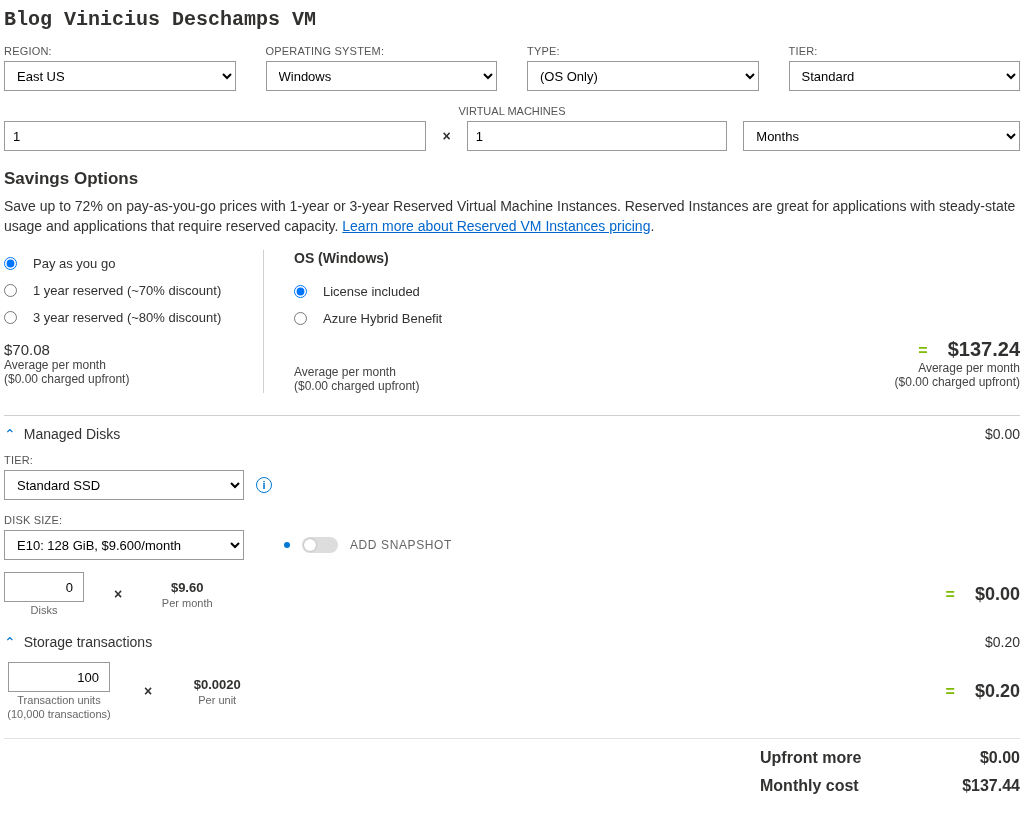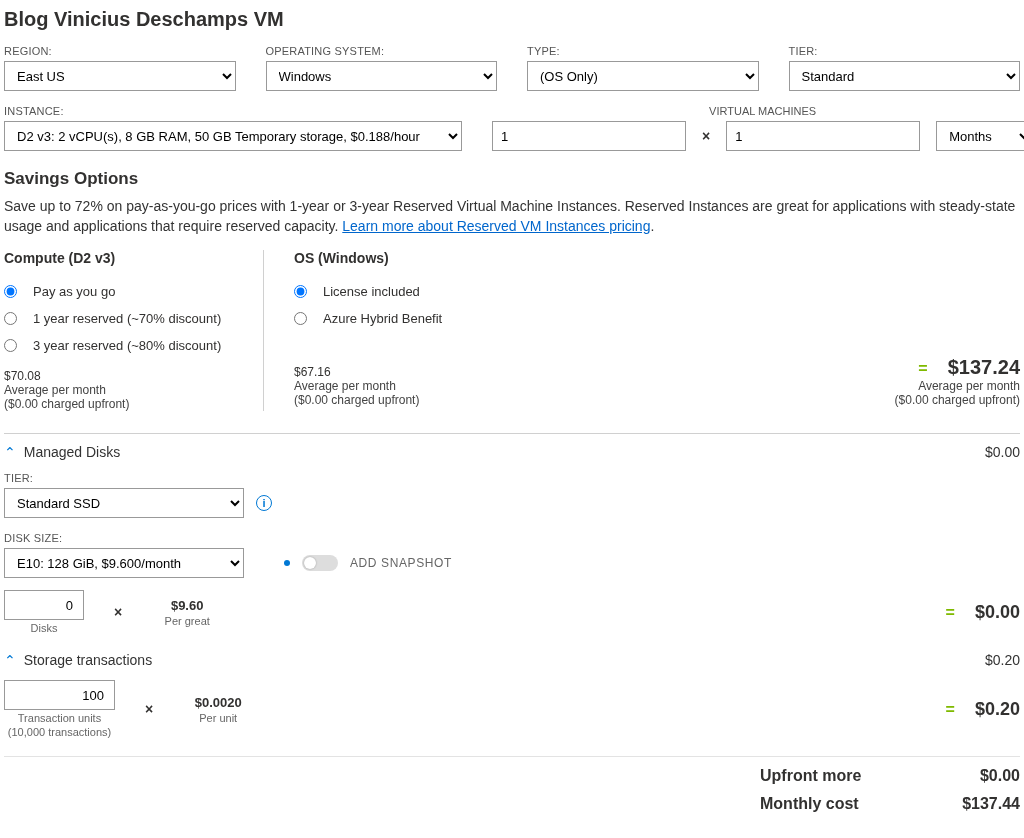--- a/index.html
+++ b/index.html
@@ -9,20 +9,21 @@
     color: #323130;
     margin: 0;
     padding: 4px 4px 30px 4px;
     background: #fff;
     width: 1024px;
   }
   h1.page-title {
     font-size: 20px;
     font-weight: 600;
     margin: 4px 0 14px 0;
+    font-family: Liberation Mono, monospace;
   }
   .row {
     display: flex;
     gap: 30px;
     margin-bottom: 14px;
   }
   .field {
     display: flex;
     flex-direction: column;
     flex: 1;
@@ -106,21 +107,21 @@
     align-items: center;
     gap: 16px;
     margin: 6px 0;
     font-size: 13px;
   }
   .radio-line input { margin: 0; }
   .price-block {
     margin-top: 10px;
     font-size: 13px;
   }
-  .price-main { font-size: 12px; }
+  .price-main { font-size: 15px; }
   .price-sub { font-size: 12px; color: #444; }
   .right-sum {
     margin-left: auto;
     text-align: right;
     display: flex;
     flex-direction: column;
     justify-content: flex-end;
     padding-bottom: 4px;
   }
   .eq-line {
@@ -252,47 +253,40 @@
   </div>
   <div class="field">
     <span class="field-label">TIER:</span>
     <select>
       <option>Standard</option>
     </select>
   </div>
 </div>
 
 <div class="row row2">
-  <div class="field instance-col">
-    <span class="field-label">INSTANCE:</span>
-    <select>
-      <option>D2 v3: 2 vCPU(s), 8 GB RAM, 50 GB Temporary storage, $0.188/hour</option>
-    </select>
-  </div>
   <div class="vm-col">
     <span class="vm-label-center">VIRTUAL MACHINES</span>
     <div class="vm-line">
       <input type="text" class="num-input" value="1" style="">
       <span class="mult-x">×</span>
       <input type="text" class="num-input dur-num" value="1" style="">
       <select class="dur-unit">
         <option>Months</option>
       </select>
     </div>
   </div>
 </div>
 
 <h2 class="section-title">Savings Options</h2>
 <div class="savings-desc">
   <span>Save up to 72% on pay-as-you-go prices with 1-year or 3-year Reserved Virtual Machine Instances. Reserved Instances are great for applications with steady-state usage and applications that require reserved capacity. </span><a class="link">Learn more about Reserved VM Instances pricing</a><span>.</span>
 </div>
 
 <div class="options-grid">
   <div class="option-col with-border">
-    <div class="option-col-title">Compute (D2 v3)</div>
     <label class="radio-line">
       <input type="radio" name="compute" checked="" style="">
       <span>Pay as you go</span>
     </label>
     <label class="radio-line">
       <input type="radio" name="compute" style="">
       <span>1 year reserved (~70% discount)</span>
     </label>
     <label class="radio-line">
       <input type="radio" name="compute" style="">
@@ -309,21 +303,20 @@
     <div class="option-col-title">OS (Windows)</div>
     <label class="radio-line">
       <input type="radio" name="oslic" checked="" style="">
       <span>License included</span>
     </label>
     <label class="radio-line">
       <input type="radio" name="oslic" style="">
       <span>Azure Hybrid Benefit</span>
     </label>
     <div class="price-block" style="margin-top:33px;">
-      <div class="price-main">$67.16</div>
       <div class="price-sub">Average per month</div>
       <div class="price-sub">($0.00 charged upfront)</div>
     </div>
   </div>
 
   <div class="right-sum">
     <div class="eq-line">
       <span class="eq-sign">=</span>
       <span class="eq-amount">$137.24</span>
     </div>
@@ -366,38 +359,38 @@
   </div>
 
   <div class="calc-line">
     <div class="calc-col">
       <input type="text" class="num-input" value="0" style="">
       <span class="sub">Disks</span>
     </div>
     <span class="mult-x" style="font-weight:600;font-size:14px;">×</span>
     <div class="calc-col">
       <span class="price-val">$9.60</span>
-      <span class="sub">Per great</span>
+      <span class="sub">Per month</span>
     </div>
     <div class="calc-eq-right">
       <span class="eq-sign">=</span>
       <span class="eq-amount">$0.00</span>
     </div>
   </div>
 </div>
 
 <div class="acc-head" style="margin-top:18px;">
   <span class="chev">⌄</span>
   <span>Storage transactions</span>
   <span class="amount">$0.20</span>
 </div>
 
 <div class="calc-line">
   <div class="calc-col" style="min-width:110px;">
-    <input type="text" class="num-input" style="width: 111px;" value="100">
+    <input type="text" class="num-input" style="width: 102px;" value="100">
     <span class="sub">Transaction units</span>
     <span class="sub">(10,000 transactions)</span>
   </div>
   <span class="mult-x" style="font-weight:600;font-size:14px;">×</span>
   <div class="calc-col">
     <span class="price-val">$0.0020</span>
     <span class="sub">Per unit</span>
   </div>
   <div class="calc-eq-right">
     <span class="eq-sign">=</span>

